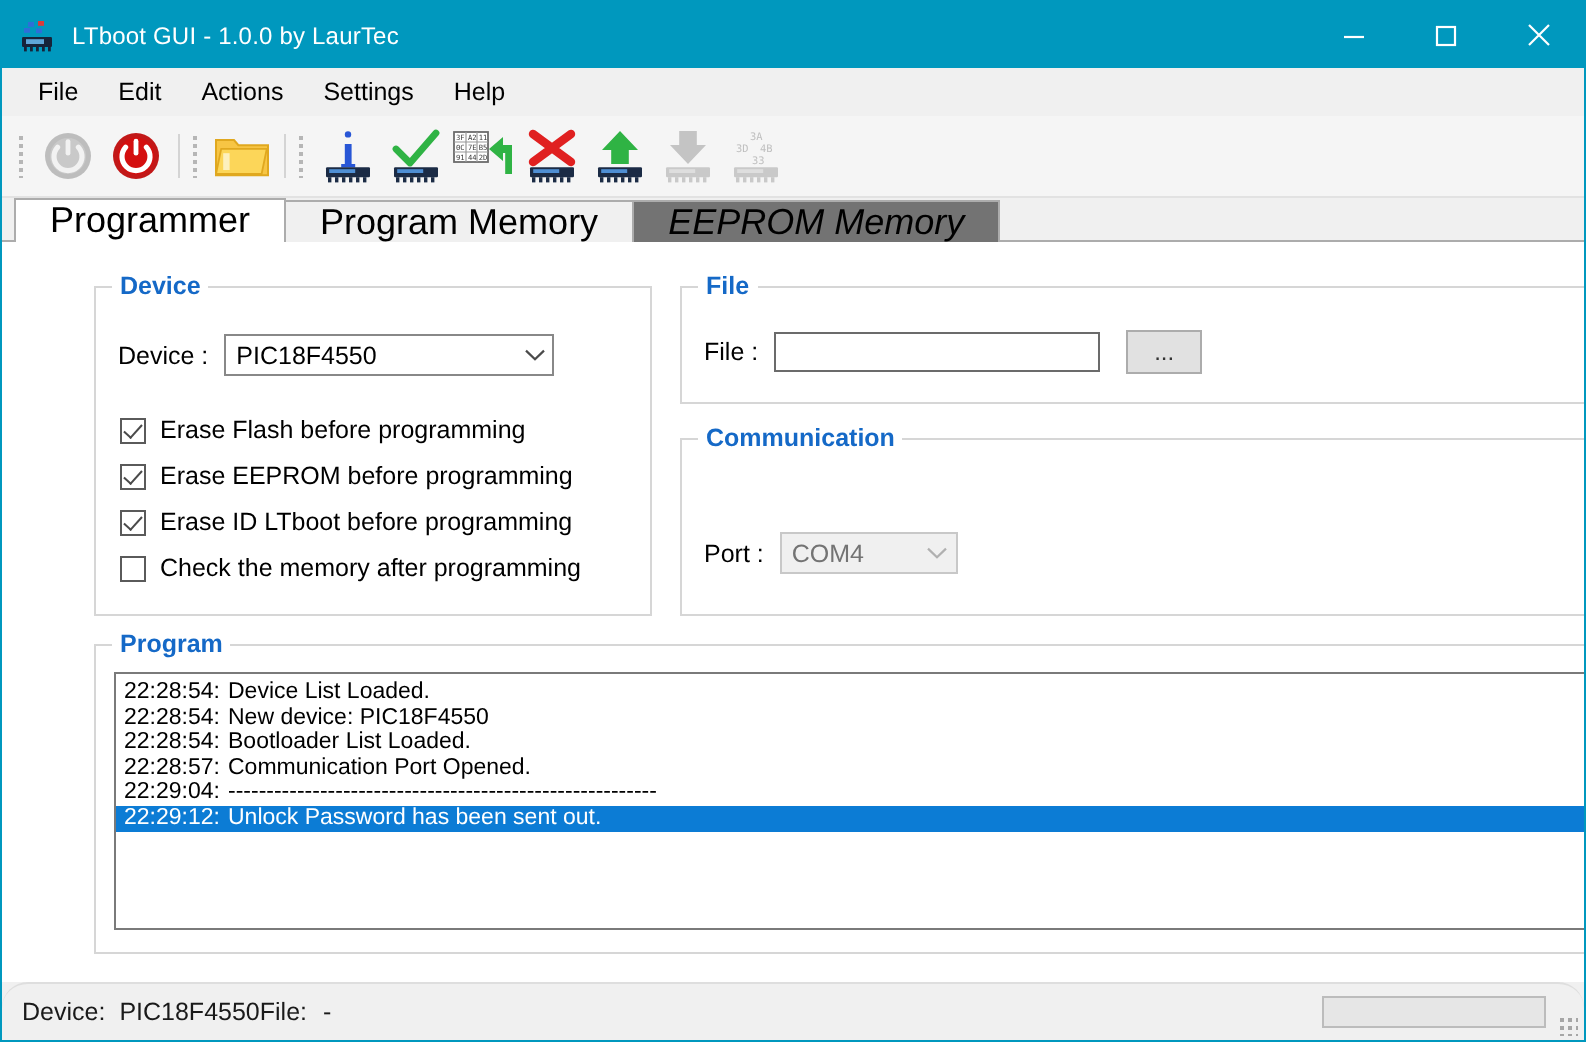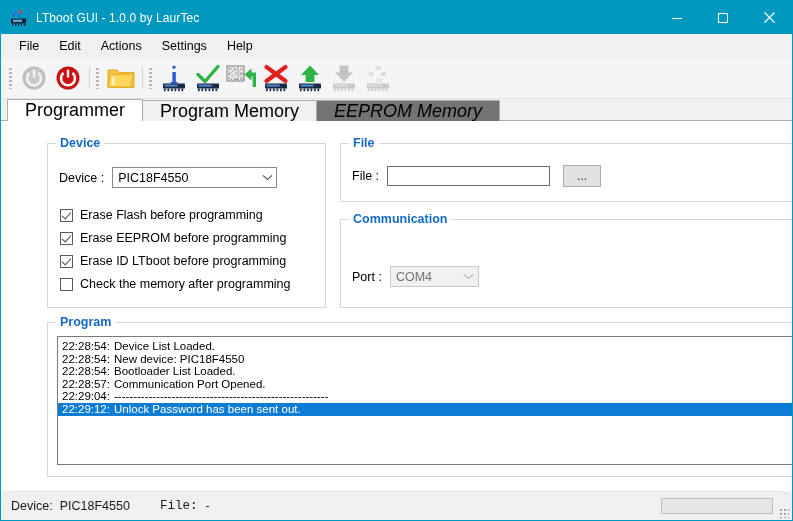--- a/index.html
+++ b/index.html
@@ -467,19 +467,19 @@
           </div>
         </div>
       </div>
 
     </div>
   </div>
 
   <div class="statusbar">
     <span class="sb-text" style="margin-left:10px;">Device:</span>
     <span class="sb-text" style="margin-left:7px;">PIC18F4550</span>
-    <span class="sb-text" style="margin-left:30px;font-family:Liberation Mono, monospace;">File:</span>
+    <span class="sb-text" style="">File:</span>
     <span class="sb-text" style="margin-left:8px;">-</span>
     <div class="progress"></div>
     <div class="grip-corner"></div>
   </div>
 
 </div>
 
 </body></html>

